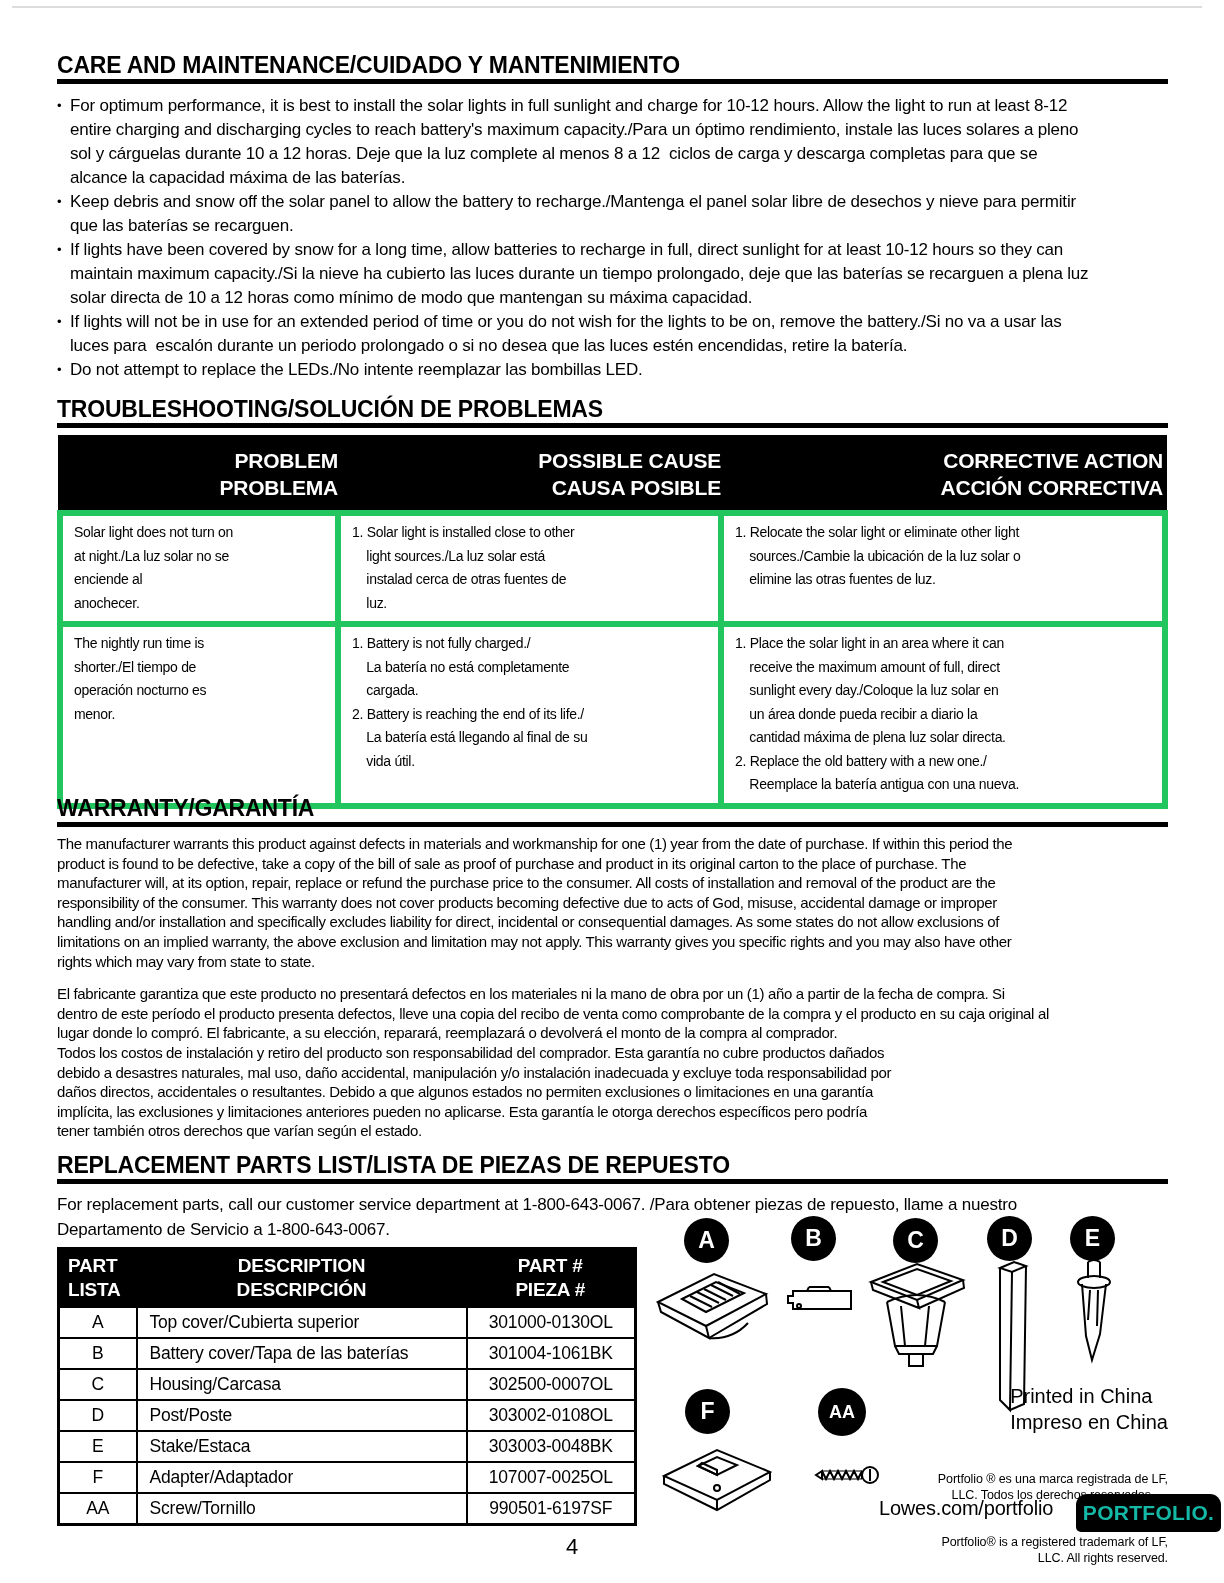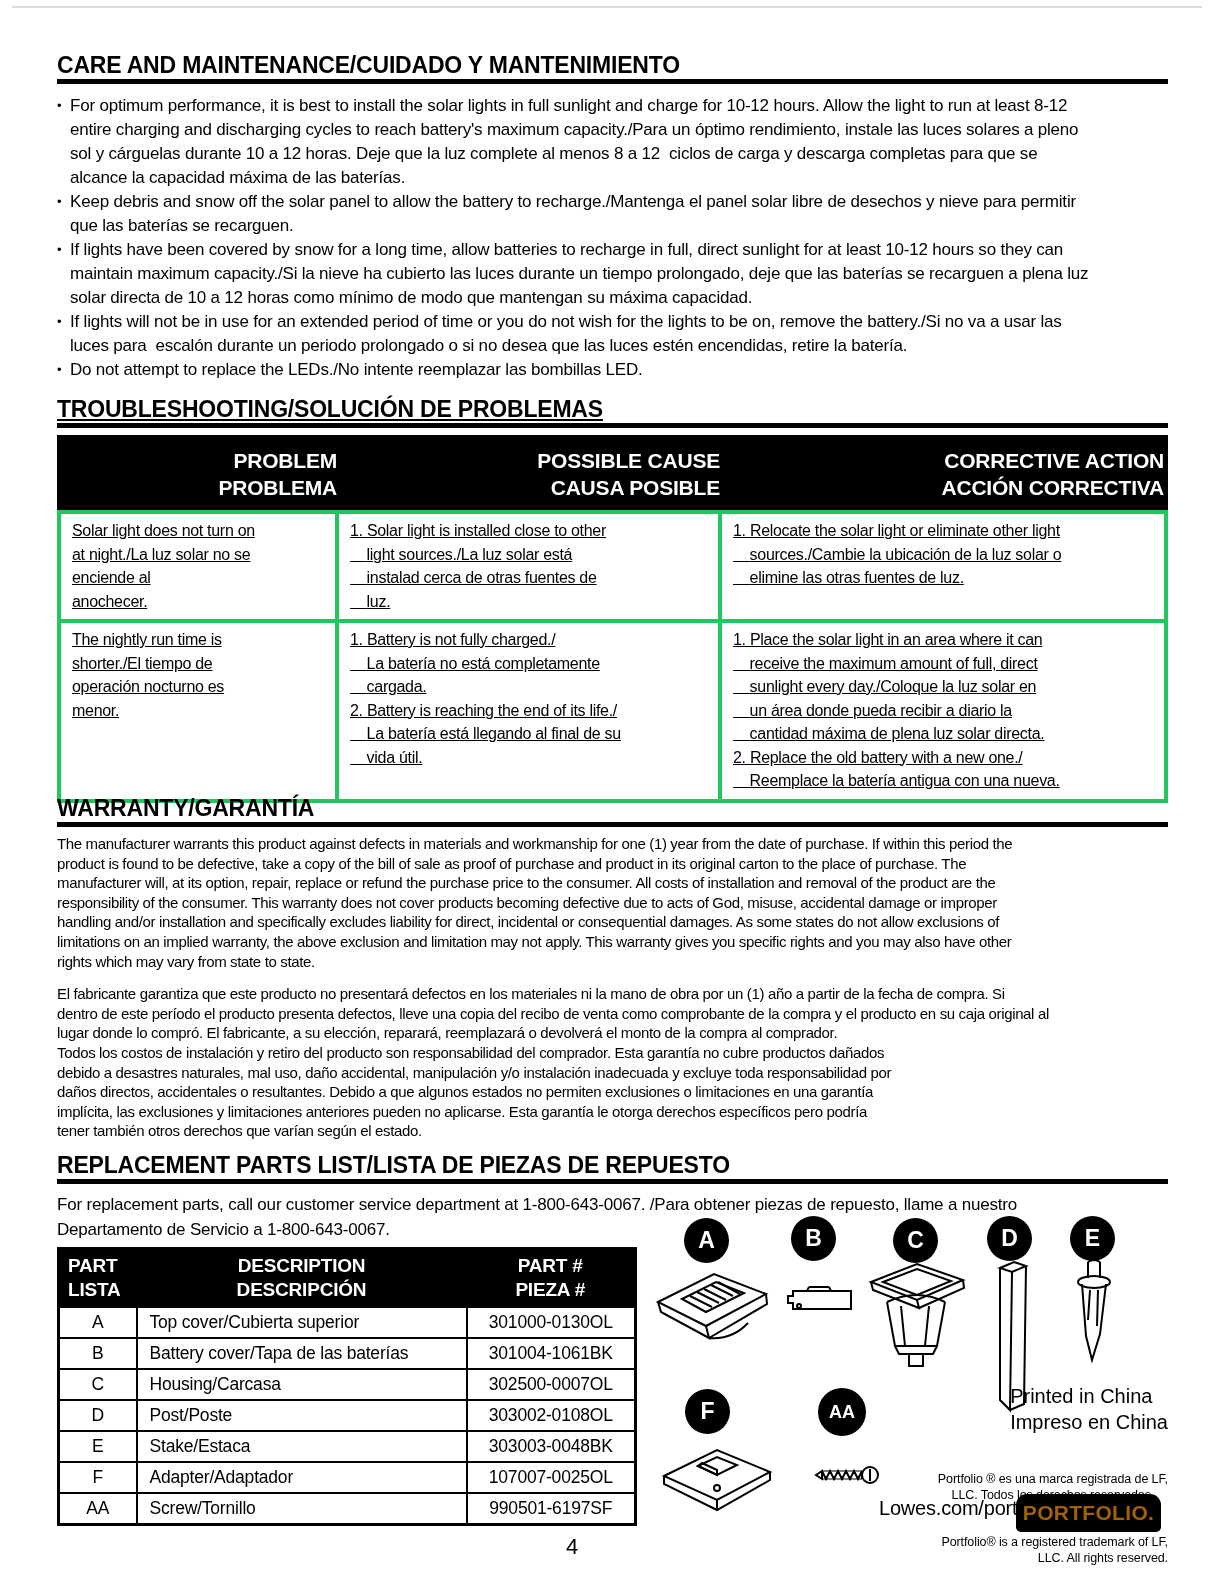--- a/index.html
+++ b/index.html
@@ -18,22 +18,22 @@
   .bullets li { position:relative; padding-left:13px; white-space:pre-wrap; }
   .bullets li::before { content:"•"; position:absolute; left:0; top:0; font-size:13px; }
   
   table.trouble { width:100%; border-collapse:collapse; border:4px solid #000; table-layout:fixed; margin-top:7px; }
   table.trouble th {
     background:#000; color:#fff; text-align:right; vertical-align:top;
     font-size:21px; line-height:27px; font-weight:bold; letter-spacing:-0.2px;
     padding:8px 0 9px 13px; white-space:pre-line;
   }
   table.trouble td {
-    border:4px solid #22c55e; vertical-align:top; white-space:pre-wrap;
-    font-size:16px; line-height:23.5px; letter-spacing:-0.3px; padding:5px 6px 6px 11px;
+    border:6px solid #22c55e; vertical-align:top; white-space:pre-wrap;
+    font-size:14px; line-height:23.5px; letter-spacing:-0.3px; padding:5px 6px 6px 11px;
   }
   
   .legal { white-space:pre-wrap; font-size:15px; line-height:19.6px; letter-spacing:-0.35px; margin:0; }
   .legal.en { margin-top:7px; }
   .legal.es { margin-top:13px; }
   
   .parts-intro { white-space:pre-wrap; font-size:17px; line-height:25px; letter-spacing:-0.2px; margin:8px 0 0 0; }
   
   table.parts { width:580px; border-collapse:collapse; border:3px solid #000; table-layout:fixed; margin-top:5px; }
   table.parts th {
@@ -54,22 +54,22 @@
   .plabel.small { font-size:18px; width:48px; height:48px; }
   .part-art { position:absolute; }
   .part-art svg { display:block; }
   
   .printed { position:absolute; right:56px; top:1383px; white-space:pre-line; font-size:20px; line-height:26px; }
   .tm { position:absolute; right:56px; text-align:right; white-space:pre-line; font-size:12.5px; line-height:15.5px; letter-spacing:-0.1px; }
   .tm.en { top:1523px;margin-top:12px; }
   .tm.es { top:1472px;text-align:center; }
   .lowes { position:absolute; left:879px; top:1497px; font-size:20px; letter-spacing:-0.2px; }
   .brand {
-    position:absolute; left:1016px; top:1494px; width:145px; height:38px; background:#000;
-    border-radius:11px 11px 5px 5px; color:#a16207; display:flex; align-items:center; justify-content:center;
+    position:absolute; left:1076px; top:1494px; width:145px; height:38px; background:#000;
+    border-radius:11px 11px 5px 5px; color:#14b8a6; display:flex; align-items:center; justify-content:center;
     font-weight:bold; font-size:21px; letter-spacing:0.3px;
   }
   .pagenum { position:absolute; left:0; right:80px; top:1534px; text-align:center; font-size:22px; }
 </style>
 </head>
 <body>
 
 <div class="page">
   <div class="scanline"></div>
 
@@ -84,21 +84,21 @@
 que las baterías se recarguen.</li>
       <li>If lights have been covered by snow for a long time, allow batteries to recharge in full, direct sunlight for at least 10-12 hours so they can
 maintain maximum capacity./Si la nieve ha cubierto las luces durante un tiempo prolongado, deje que las baterías se recarguen a plena luz
 solar directa de 10 a 12 horas como mínimo de modo que mantengan su máxima capacidad.</li>
       <li>If lights will not be in use for an extended period of time or you do not wish for the lights to be on, remove the battery./Si no va a usar las
 luces para  escalón durante un periodo prolongado o si no desea que las luces estén encendidas, retire la batería.</li>
       <li>Do not attempt to replace the LEDs./No intente reemplazar las bombillas LED.</li>
     </ul>
   </div>
 
-  <div class="section" style="top:396px;text-decoration:underline;">
+  <div class="section" style="top:396px;">
     <h1 class="heading">TROUBLESHOOTING/SOLUCIÓN DE PROBLEMAS</h1>
     <table class="trouble">
       <colgroup>
           <col style="width:278px">
           <col style="width:383px">
           <col>
         </colgroup>
       <thead>
         <tr>
           <th>PROBLEM

